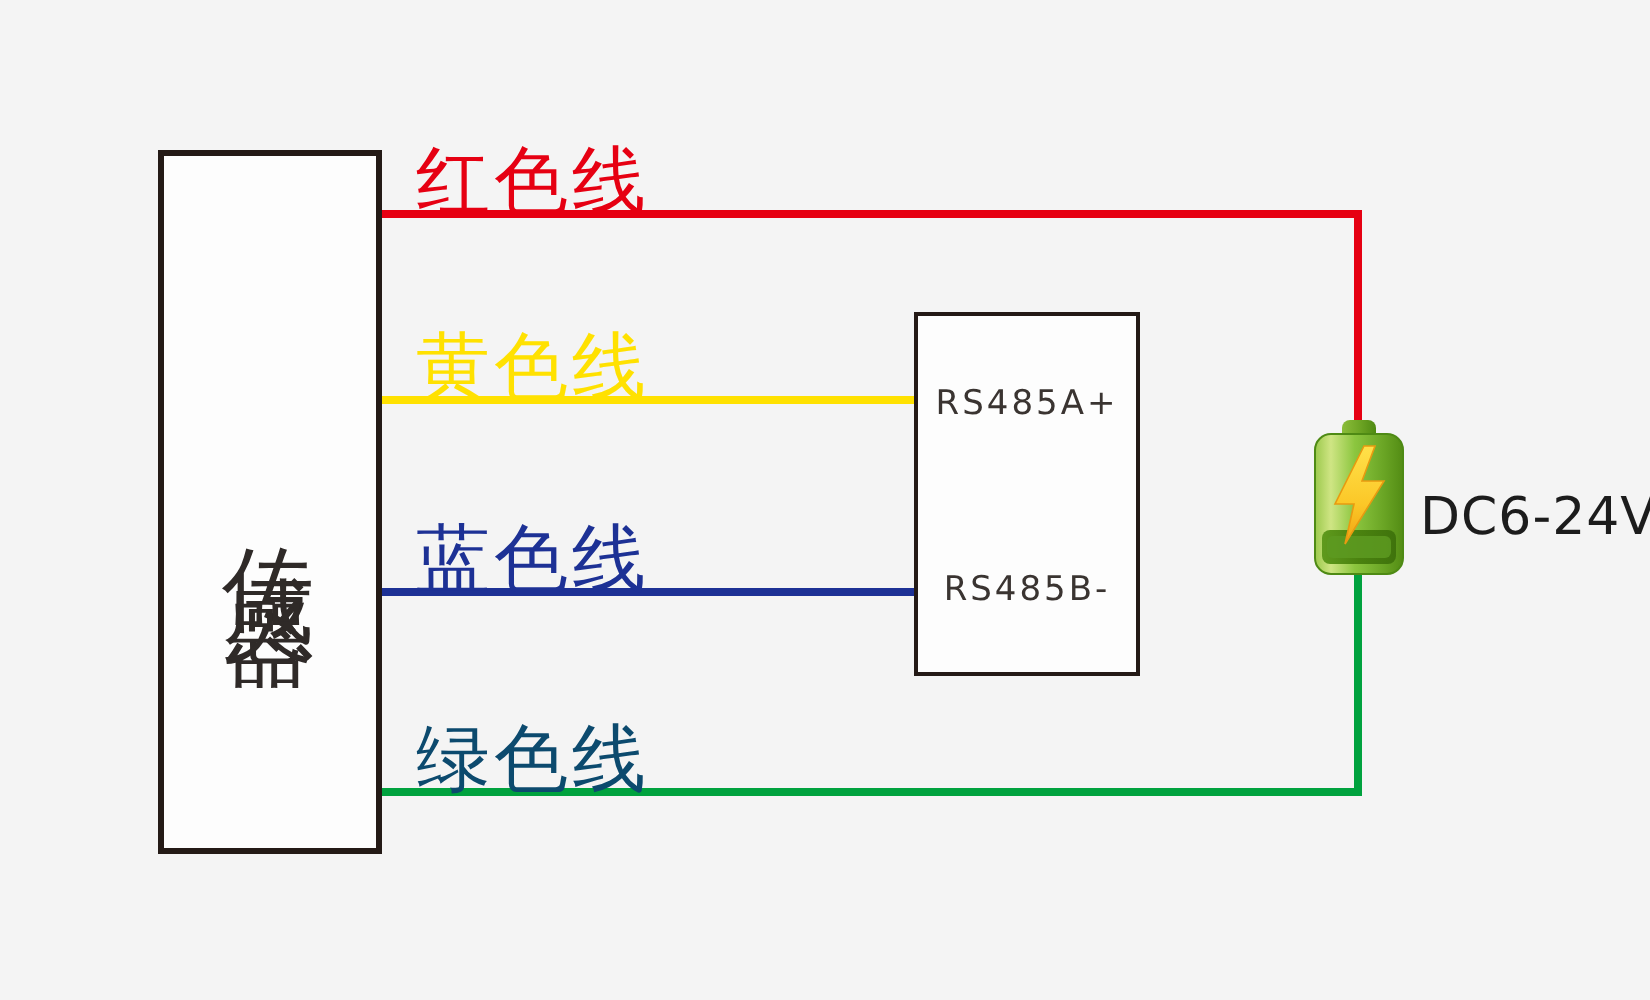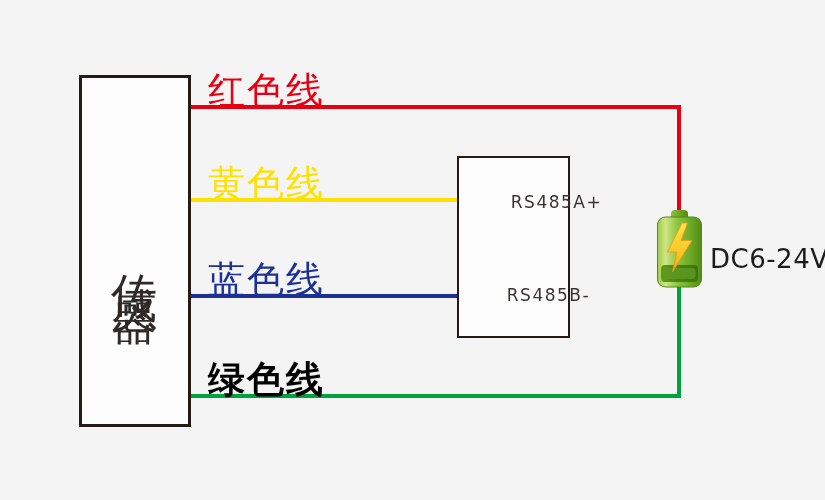--- a/index.html
+++ b/index.html
@@ -45,22 +45,22 @@
     border: 2px solid #241a16;
   }
   .terminal {
     position: absolute;
     left: 0; width: 100%;
     text-align: center;
     font-size: 17px;
     letter-spacing: 1.5px;
     color: #3a3431;
   }
-  .terminal-a { top: 34px; padding-left: 43px; }
-  .terminal-b { top: 127px; padding-left: 35px; }
+  .terminal-a { top: 34px; }
+  .terminal-b { top: 127px; }
 
   
   .wire { position: absolute; }
   .wire-red-h    { left: 191px; top: 105px; width: 490px; height: 4px; }
   .wire-red-v    { left: 677px; top: 105px; width: 4px;  height: 112px; }
   .wire-yellow-h { left: 191px; top: 198px; width: 266px; height: 4px; }
   .wire-blue-h   { left: 191px; top: 294px; width: 266px; height: 4px; }
   .wire-green-v  { left: 677px; top: 282px; width: 4px;  height: 116px; }
   .wire-green-h  { left: 191px; top: 394px; width: 490px; height: 4px; }
 
@@ -106,21 +106,21 @@
   <div class="wire wire-red-h" style="background-color: rgb(230, 0, 18);"></div>
   <div class="wire wire-red-v" style="background-color: rgb(230, 0, 18);"></div>
   <div class="wire wire-yellow-h" style="background-color: rgb(255, 225, 0);"></div>
   <div class="wire wire-blue-h" style="background-color: rgb(29, 49, 149);"></div>
   <div class="wire wire-green-v" style="background-color: rgb(0, 162, 62);"></div>
   <div class="wire wire-green-h" style="background-color: rgb(0, 162, 62);"></div>
 
   <div class="wire-label label-red" style="color: rgb(230, 0, 18);">红色线</div>
   <div class="wire-label label-blue" style="color: rgb(29, 49, 149);">蓝色线</div>
   <div class="wire-label label-yellow" style="color: rgb(255, 225, 0);">黄色线</div>
-  <div class="wire-label label-green" style="color: #000000; font-weight: bold;">绿色线</div>
+  <div class="wire-label label-green" style="color: #0c4a6e;">绿色线</div>
 
   <div class="rs485-box">
     <div class="terminal terminal-a">RS485A+</div>
     <div class="terminal terminal-b">RS485B-</div>
   </div>
 
   <svg class="battery" viewBox="0 0 55 82" xmlns="http://www.w3.org/2000/svg">
     <defs>
       <linearGradient id="capGrad" x1="0" y1="0" x2="1" y2="0">
         <stop offset="0" stop-color="#8bbd3a"></stop>

